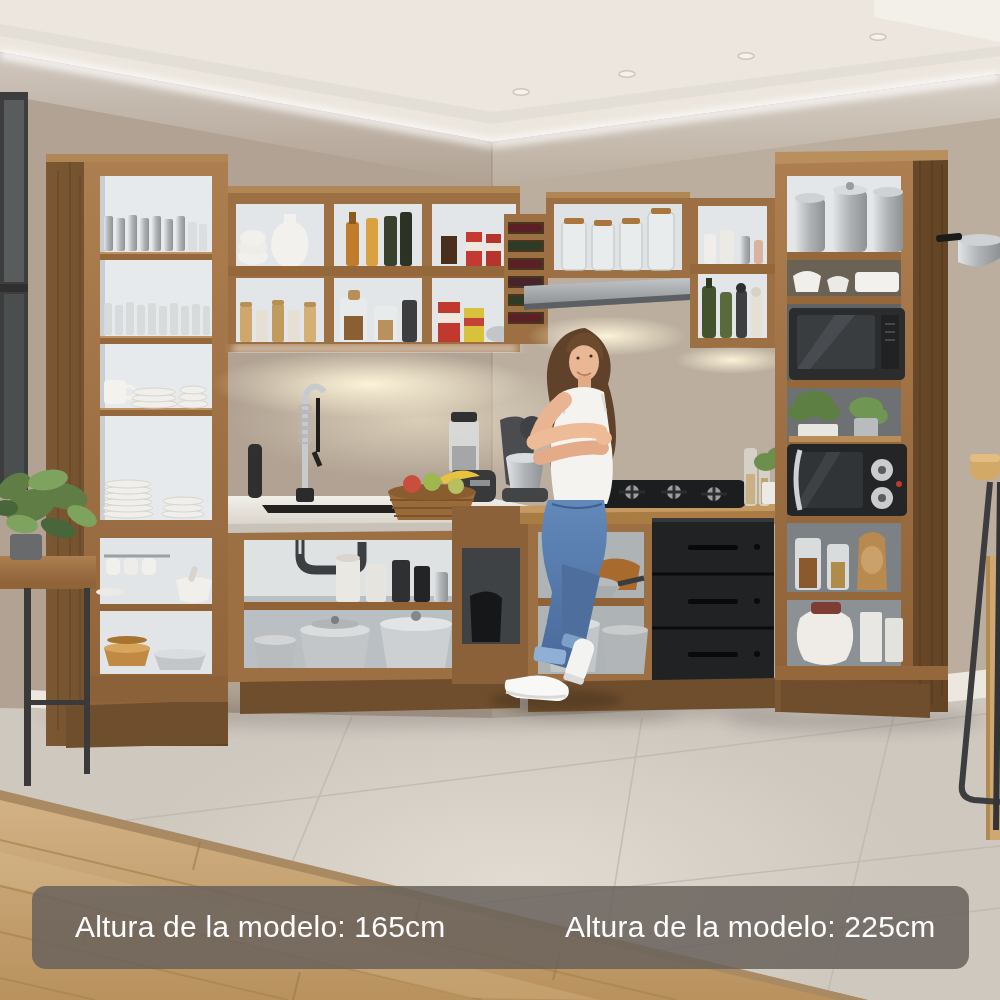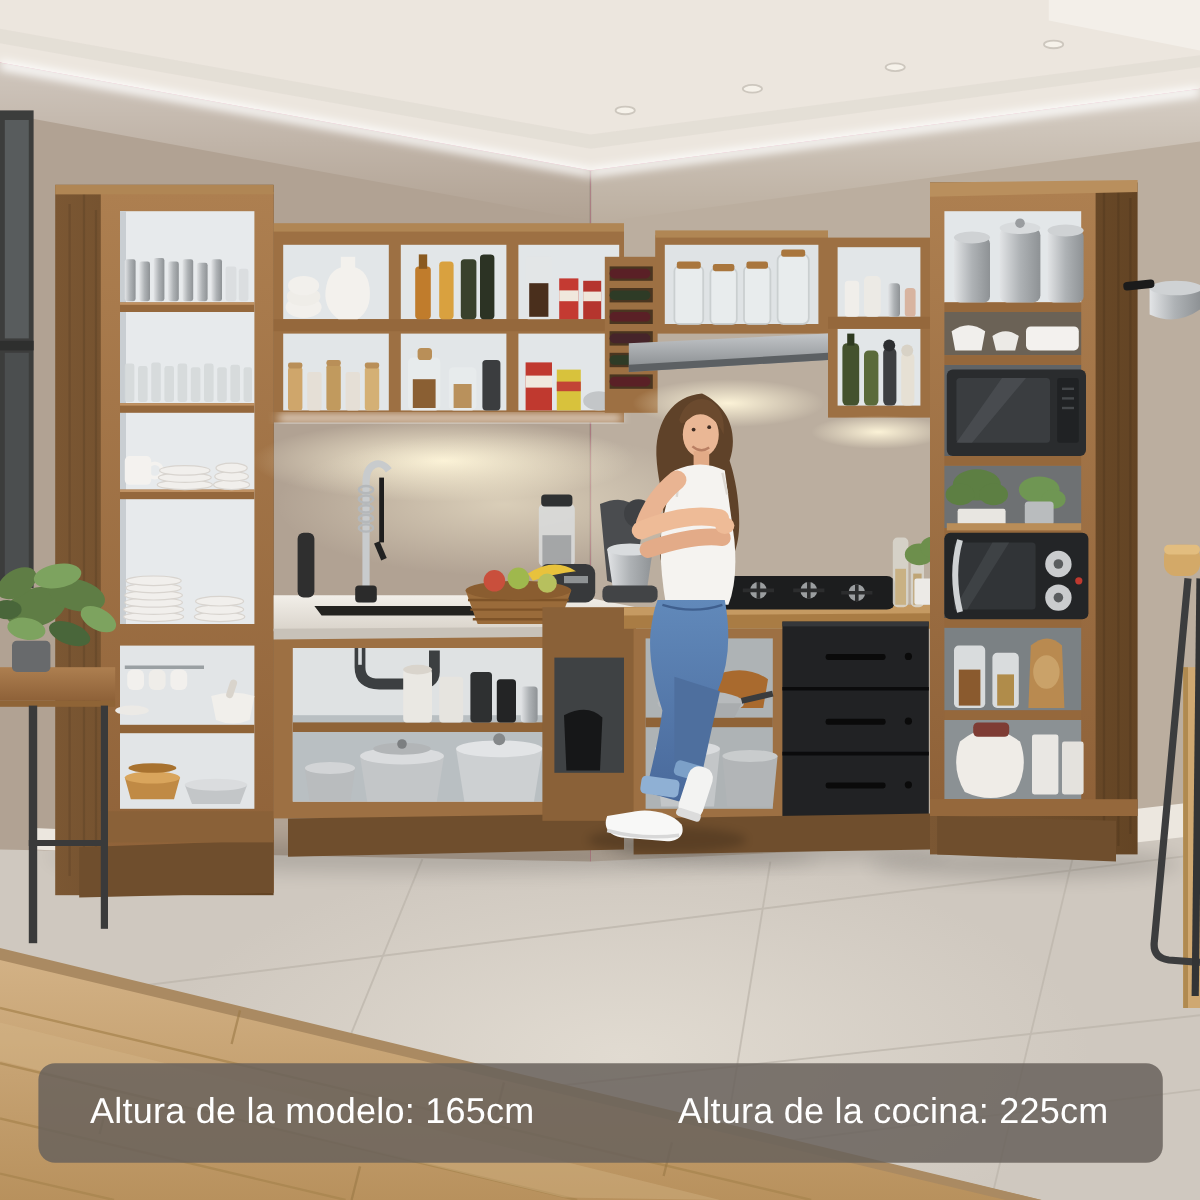--- a/index.html
+++ b/index.html
@@ -705,15 +705,15 @@
     <g transform="rotate(18 578 664)">
       <rect x="568" y="638" width="21" height="44" rx="9" fill="#f3f3f2"></rect>
       <rect x="568" y="676" width="21" height="7" rx="3" fill="#dcdcdc"></rect>
     </g>
   </g>
 </g>
 </svg>
 
 <div class="banner">
   <span class="lbl1">Altura de la modelo: 165cm</span>
-  <span class="lbl2">Altura de la cocina: 225cm</span>
+  <span class="lbl2">Altura de la modelo: 225cm</span>
 </div>
 </div>
 
 </body></html>

